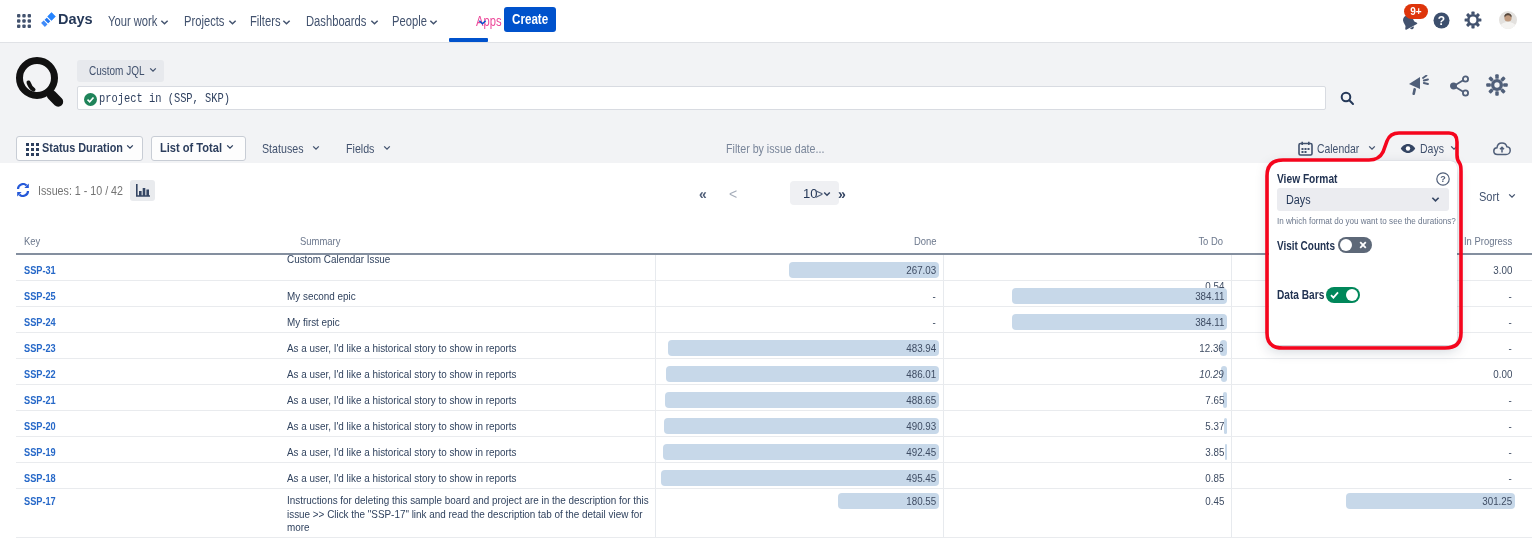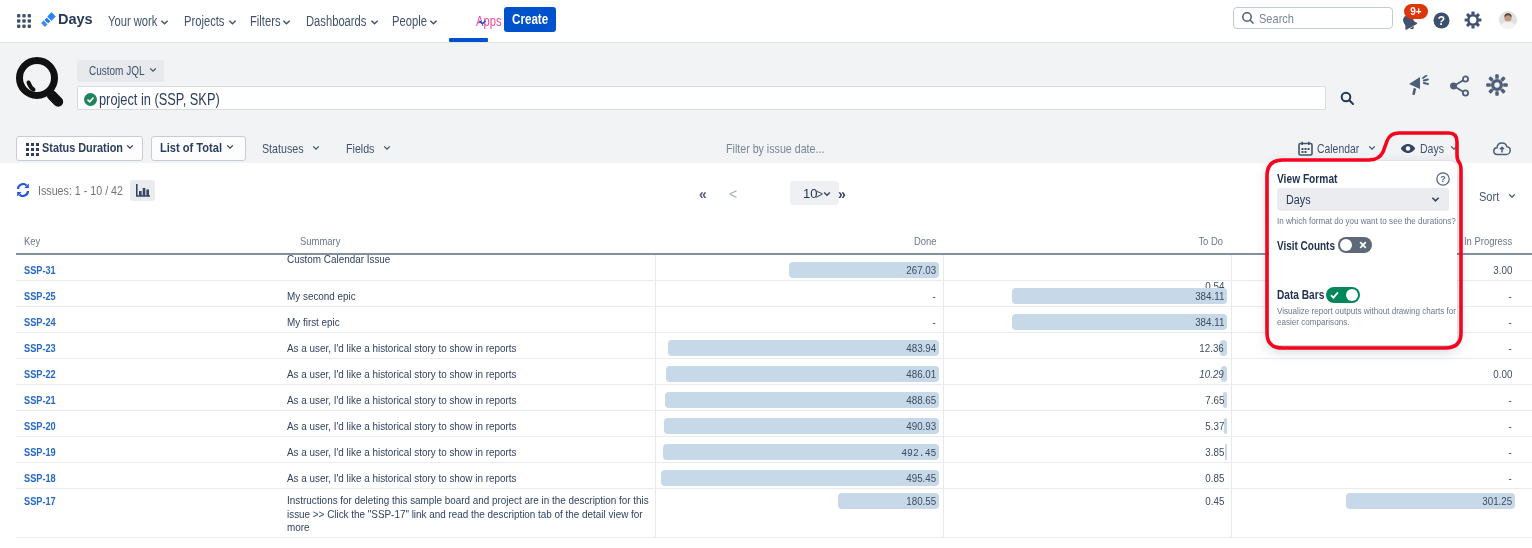--- a/index.html
+++ b/index.html
@@ -13,21 +13,21 @@
   .navitem{position:absolute; top:13px; font-size:14px; color:#42526e; white-space:nowrap;}
   .chev{display:inline-block; width:8px; height:8px; vertical-align:1px; margin-left:5px;}
   #createbtn{position:absolute; left:504px; top:7px; width:52px; height:25px; background:#0052cc; color:#fff; border-radius:3px; font-size:14px; font-weight:bold; text-align:center; line-height:25px;}
   #appsuline{position:absolute; left:449px; top:38px; width:39px; height:4px; background:#0052cc; border-radius:1px;}
   #searchbox{position:absolute; left:1233px; top:7px; width:158px; height:20px; border:1px solid #c4cad3; border-radius:4px; background:#fff;}
   #searchbox > span{position:absolute; left:25px; top:3px; color:#7a869a; font-size:13px;}
   
   #hdr{position:absolute; left:0; top:43px; width:1532px; height:120px; background:#f2f3f5;}
   #jqlbtn{position:absolute; left:77px; top:17px; width:87px; height:22px; background:#e7e9ed; border-radius:3px; color:#42526e; font-size:12.5px; line-height:22px; padding-left:12px; box-sizing:border-box;}
   #jqlinput{position:absolute; left:77px; top:43px; width:1249px; height:24px; background:#fff; border:1px solid #d8dbe1; border-radius:2px; box-sizing:border-box;}
-  #jqlinput .txt{position:absolute; left:21px; top:4px; font-size:16px; color:#2d3f5e;}
+  #jqlinput .txt{position:absolute; left:21px; top:4px; font-size:13px; color:#2d3f5e;font-family:Liberation Mono, monospace;}
   
   .tbtn{position:absolute; top:93px; height:25px; background:#fdfdfd; border:1px solid #c8cdd5; border-radius:3px; font-size:12.5px; font-weight:bold; color:#2c3e5d; line-height:23px; box-sizing:border-box; white-space:nowrap;}
   .tlabel{position:absolute; top:98px; font-size:13px; color:#42526e; white-space:nowrap;}
   
   #issuestxt{position:absolute; left:38px; top:184px; font-size:12.5px; color:#737373;}
   #chartbtn{position:absolute; left:130px; top:180px; width:25px; height:21px; background:#e9ebee; border-radius:3px;}
   
   .pag{position:absolute; font-size:14px; color:#42526e;}
   #pagsel{position:absolute; left:752px; top:181px; width:49px; height:24px; background:#eff0f3; border-radius:4px;margin-left:38px;}
   
@@ -89,27 +89,20 @@
         <path d="M1.5 3 L5 6.5 L8.5 3" stroke="#42526e" stroke-width="1.6" fill="none"></path>
       </svg>
     <svg class="abs" style="left:429px;top:18px" width="9" height="9" viewBox="0 0 10 10">
         <path d="M1.5 3 L5 6.5 L8.5 3" stroke="#42526e" stroke-width="1.6" fill="none"></path>
       </svg>
     <svg class="abs" style="left:478px;top:18px" width="9" height="9" viewBox="0 0 10 10">
         <path d="M1.5 3 L5 6.5 L8.5 3" stroke="#0052cc" stroke-width="1.6" fill="none"></path>
       </svg>
     <div id="appsuline"></div>
     <div id="createbtn"><span class="sx" style="transform: scaleX(0.83); margin-right: -7.48px;">Create</span></div>
-    <div id="searchbox">
-      <svg class="abs" style="left:7px;top:3px" width="14" height="14" viewBox="0 0 14 14">
-          <circle cx="6" cy="6" r="4.2" stroke="#505f79" stroke-width="1.5" fill="none"></circle>
-          <path d="M9.2 9.2 L12.5 12.5" stroke="#505f79" stroke-width="1.5"></path>
-        </svg>
-      <span><span class="sx" style="transform: scaleX(0.85); margin-right: -6.15px;">Search</span></span>
-    </div>
 
     <svg class="abs" style="left:1399px;top:12px" width="20" height="20" viewBox="0 0 20 20">
       <g transform="rotate(-28 10 10)">
         <path fill="#42526e" d="M10 18 c1.2 0 2-.8 2-2 h-4 c0 1.2 .8 2 2 2 z M10 3 c-3 0-5 2.2-5 5 v4 l-1.6 2.4 c-.3 .5 0 1.1 .6 1.1 h12 c.6 0 .9-.6 .6-1.1 L15 12 V8 c0-2.8-2-5-5-5 z"></path>
       </g>
     </svg>
     <div class="abs" style="left:1404px;top:4px;width:24px;height:15px;background:#de350b;border-radius:7.5px;color:#fff;font-size:10px;font-weight:bold;text-align:center;line-height:15px;">9+</div>
 
     <svg class="abs" style="left:1433px;top:12px" width="17" height="17" viewBox="0 0 17 17">
       <circle cx="8.5" cy="8.5" r="8" fill="#3c4f6d"></circle>
@@ -357,21 +350,21 @@
       <div class="sum" style="top:420px"><span class="sx" style="transform: scaleX(0.86); margin-right: -37.38px;">As a user, I'd like a historical story to show in reports</span></div>
       <div class="bar" style="left:663.686456px;top:417.5px;width:275.313544px"></div>
       <div class="val" style="left:796px;top:420px;width:140px;"><span class="sxr" style="transform:scaleX(0.85)">490.93</span></div>
       <div class="bar" style="left:1223.988504px;top:417.5px;width:3.0114959999999997px"></div>
       <div class="val" style="left:1084px;top:420px;width:140px;"><span class="sxr" style="transform:scaleX(0.85)">5.37</span></div>
       <div class="val" style="left:1372px;top:420px;width:140px;"><span class="sxr" style="transform:scaleX(0.85)">-</span></div>
       <div class="rowline" style="top:436px"></div>
       <div class="key" style="top:446px"><span class="sx" style="transform: scaleX(0.8); margin-right: -8px;">SSP-19</span></div>
       <div class="sum" style="top:446px"><span class="sx" style="transform: scaleX(0.86); margin-right: -37.38px;">As a user, I'd like a historical story to show in reports</span></div>
       <div class="bar" style="left:662.83404px;top:443.5px;width:276.16596px"></div>
-      <div class="val" style="left:796px;top:446px;width:140px;font-family:Liberation Mono, monospace;"><span class="sxr" style="transform:scaleX(0.85)">492.45</span></div>
+      <div class="val" style="left:796px;top:446px;width:140px;"><span class="sxr" style="transform:scaleX(0.85)">492.45</span></div>
       <div class="bar" style="left:1224.84092px;top:443.5px;width:2.15908px"></div>
       <div class="val" style="left:1084px;top:446px;width:140px;"><span class="sxr" style="transform:scaleX(0.85)">3.85</span></div>
       <div class="val" style="left:1372px;top:446px;width:140px;"><span class="sxr" style="transform:scaleX(0.85)">-</span></div>
       <div class="rowline" style="top:462px"></div>
       <div class="key" style="top:472px"><span class="sx" style="transform: scaleX(0.8); margin-right: -8px;">SSP-18</span></div>
       <div class="sum" style="top:472px"><span class="sx" style="transform: scaleX(0.86); margin-right: -37.38px;">As a user, I'd like a historical story to show in reports</span></div>
       <div class="bar" style="left:661.15164px;top:469.5px;width:277.84835999999996px"></div>
       <div class="val" style="left:796px;top:472px;width:140px;"><span class="sxr" style="transform:scaleX(0.85)">495.45</span></div>
       <div class="val" style="left:1084px;top:472px;width:140px;"><span class="sxr" style="transform:scaleX(0.85)">0.85</span></div>
       <div class="val" style="left:1372px;top:472px;width:140px;"><span class="sxr" style="transform:scaleX(0.85)">-</span></div>
@@ -406,20 +399,19 @@
           <path d="M1.2 1.2 L6.8 6.8 M6.8 1.2 L1.2 6.8" stroke="#fff" stroke-width="1.8"></path>
         </svg>
     </div>
     <div class="plabel abs" style="left:8px;top:127px;"><span class="sx" style="transform: scaleX(0.845); margin-right: -8.68px;">Data Bars</span></div>
     <div class="toggle" style="left:57px;top:126px;background:#00875a;">
       <div style="position:absolute;right:2px;top:2px;width:12px;height:12px;border-radius:6px;background:#fff;"></div>
       <svg style="position:absolute;left:4px;top:4px" width="9" height="8" viewBox="0 0 9 8">
           <path d="M1 4.2 L3.4 6.6 L8 1.4" stroke="#fff" stroke-width="1.8" fill="none"></path>
         </svg>
     </div>
-    <div class="pdesc abs" style="left:8px;top:145px;"><span class="sx" style="transform: scaleX(0.9); margin-right: -19.9px;">Visualize report outputs without drawing charts for<br>easier comparisons.</span></div>
   </div>
 
   <svg class="abs" style="left:1255px;top:125px" width="277px" height="235px" viewBox="0 0 277 235">
     <path d="M28 35 H 114 Q 124 35 128 27 L 132 16 Q 135 8 144 8 H 194 Q 202 8 202 17 V 30 Q 202 35 204.5 38 Q 206 40 206 46 V 208 Q 206 223 190 223 H 28 Q 12 223 12 208 V 51 Q 12 35 28 35 Z" fill="none" stroke="#f5051d" stroke-width="3.6"></path>
   </svg>
 
 </div>
 
 </body></html>

